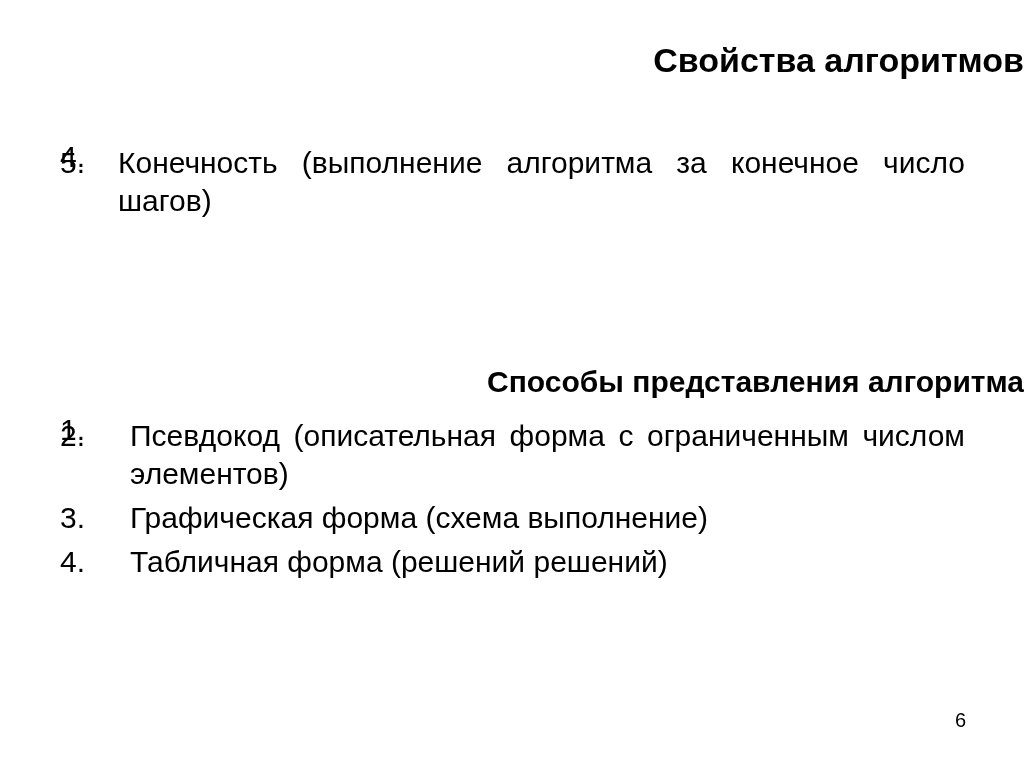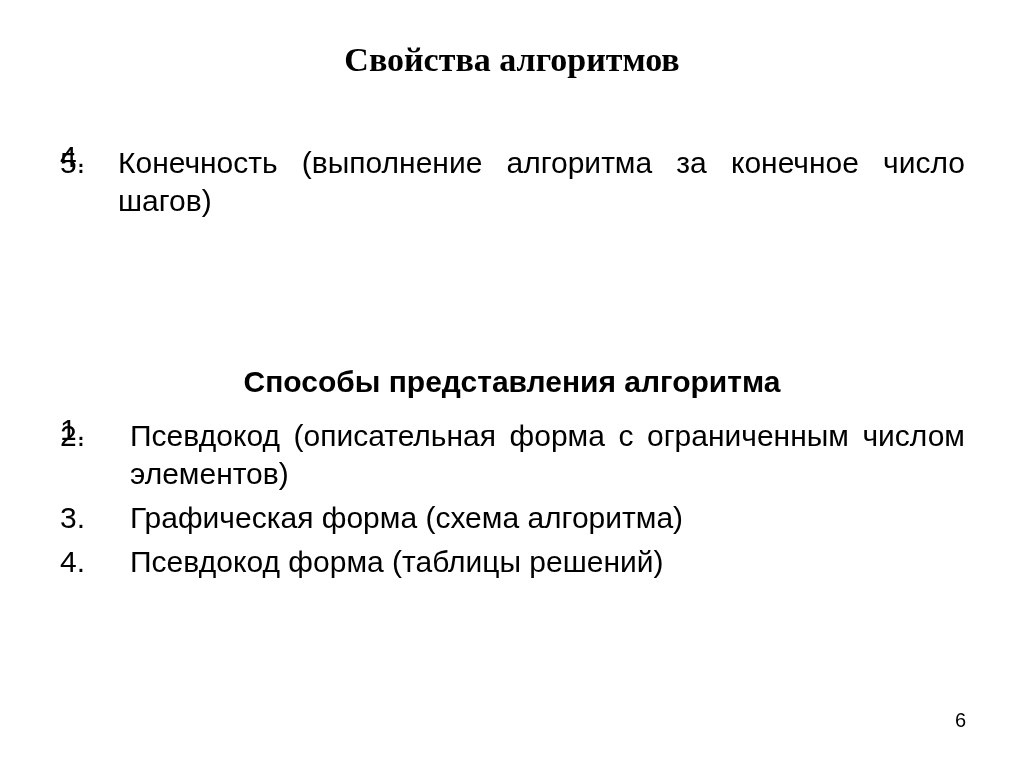--- a/index.html
+++ b/index.html
@@ -13,25 +13,24 @@
       position: relative;
       overflow: hidden;
       font-family: "Liberation Sans", sans-serif;
       color: #000000;
     }
     .slide-title {
       position: absolute;
       left: 0;
       width: 1024px;
       top: 38px;
-      text-align: center;
+      text-align: right;
       font-weight: bold;
       font-size: 34px;
       line-height: 44px;
-      font-family: Liberation Serif, serif;
     }
     .list-block {
       position: absolute;
       left: 60px;
       width: 905px;
       font-size: 30px;
       line-height: 38px;
     }
     .item {
       position: relative;
@@ -44,21 +43,21 @@
       position: absolute;
       left: 0;
       top: 0;
     }
     .props .item { padding-left: 58px; }
     .section-heading {
       position: absolute;
       left: 0;
       width: 1024px;
       top: 362px;
-      text-align: center;
+      text-align: right;
       font-weight: bold;
       font-size: 30px;
       line-height: 40px;
     }
     .page-number {
       position: absolute;
       right: 58px;
       top: 708px;
       font-size: 20px;
       line-height: 24px;
@@ -85,22 +84,22 @@
   <div class="list-block methods" style="top:411px;">
     <div class="item">
       <span class="num">1.</span>
     </div>
     <div class="item">
       <span class="num">2.</span>
       <span>Псевдокод (описательная форма с ограниченным числом элементов)</span>
     </div>
     <div class="item">
       <span class="num">3.</span>
-      <span>Графическая форма (схема алгоритма)</span>
+      <span>Графическая форма (схема выполнение)</span>
     </div>
     <div class="item">
       <span class="num">4.</span>
-      <span>Псевдокод форма (таблицы решений)</span>
+      <span>Табличная форма (решений решений)</span>
     </div>
   </div>
 
   <div class="page-number">6</div>
 </div>
 
 </body></html>

